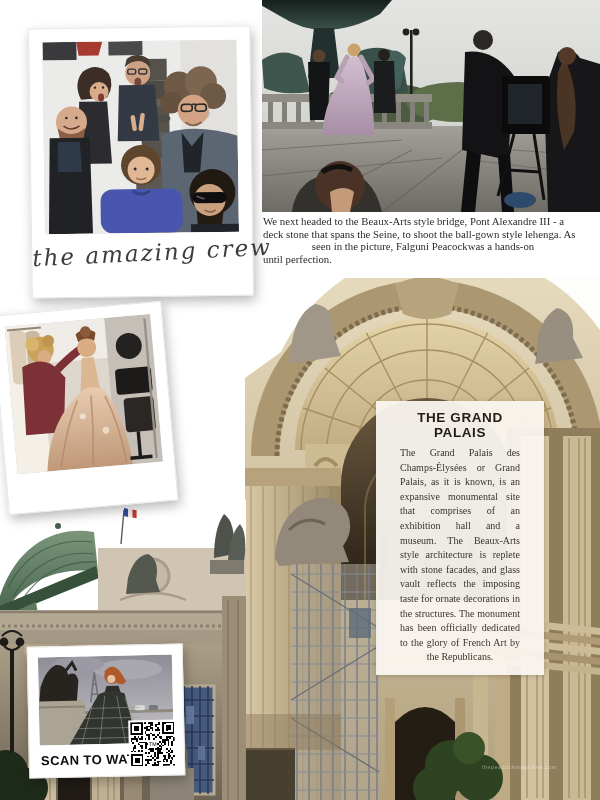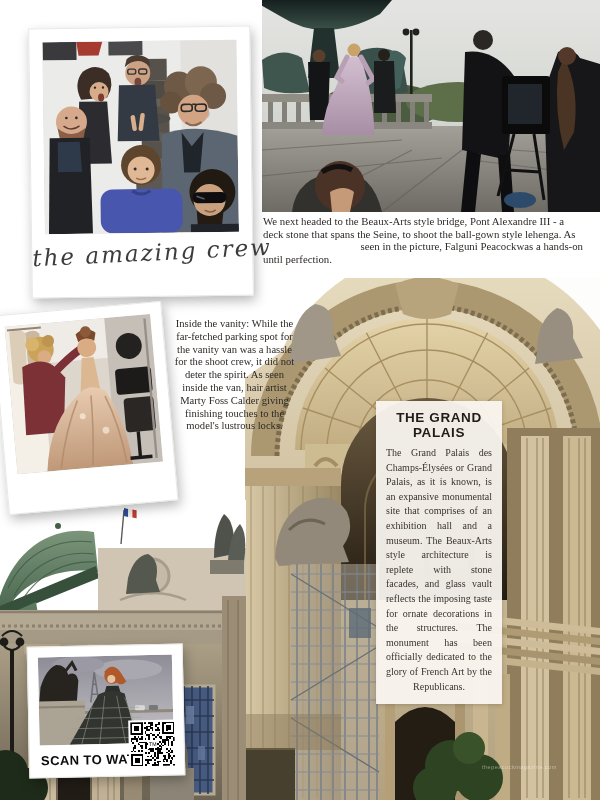--- a/index.html
+++ b/index.html
@@ -28,27 +28,27 @@
   #polaroid-scan{left:28px;top:645px;width:154px;height:130px;transform:rotate(-1.2deg);}
   #polaroid-scan .ph{left:10px;top:10px;width:134px;height:88px;}
   .scan-label{position:absolute;left:11px;bottom:9px;font-family:"Liberation Sans",sans-serif;
       font-weight:800;font-size:13px;letter-spacing:.4px;color:#0c0c0c;white-space:nowrap;}
   .qr{position:absolute;right:7px;bottom:7px;width:48px;height:48px;background:#fff;
       padding:2px;box-sizing:border-box;}
 
   
   #bridge-caption{left:263px;top:215px;width:334px;font-size:10.8px;line-height:12.6px;
       color:#2e2a27;}
-  #bridge-caption .l3{display:flex;justify-content:flex-end;padding-right:14px;}
+  #bridge-caption .l3{display:flex;justify-content:center;padding-right:14px;}
   #vanity-caption{left:174px;top:318px;width:121px;text-align:center;font-size:10.6px;
       line-height:12.8px;color:#2e2a27;}
 
   
-  #info-box{left:376px;top:401px;width:126px;background:rgba(250,247,241,.94);
-      padding:9px 10px 10px;box-sizing:border-box;box-shadow:0 1px 4px rgba(60,50,30,.25);}
+  #info-box{left:376px;top:401px;width:168px;background:rgba(250,247,241,.94);
+      padding:9px 24px 10px;box-sizing:border-box;box-shadow:0 1px 4px rgba(60,50,30,.25);}
   #info-box h2{margin:0 0 6px;font-family:"Liberation Sans",sans-serif;font-size:13.5px;
       font-weight:800;letter-spacing:.6px;text-align:center;color:#221b16;}
   #info-box p{margin:0;font-size:10px;line-height:14.6px;text-align:justify;
       text-align-last:center;color:#3a332e;}
 
   
   #watermark{left:482px;top:764px;font-family:"Liberation Sans",sans-serif;font-size:5.5px;
       letter-spacing:.5px;color:rgba(255,255,255,.45);}
 </style>
 </head>
@@ -456,21 +456,20 @@
 
         <circle cx="122" cy="30" r="13" fill="#242220"></circle>
         <rect x="106" y="52" width="36" height="26" rx="4" fill="#1d1b1a"></rect>
         <rect x="112" y="82" width="30" height="34" rx="4" fill="#2a2725"></rect>
         <path d="M124 116 v26 M114 142 h22" stroke="#1d1b1a" stroke-width="3.4"></path>
         <path d="M140 4 v140" stroke="#97908a" stroke-width="2.4"></path>
       </svg>
     </div>
   </div>
 
-  <div class="abs" id="vanity-caption">Inside the vanity: While the far-fetched parking spot for the vanity van was a hassle for the shoot crew, it did not deter the spirit. As seen inside the van, hair artist Marty Foss Calder giving finishing touches to the model's lustrous locks.</div>
 
   <div class="abs" id="info-box">
     <h2>THE GRAND PALAIS</h2>
     <p>The Grand Palais des Champs-Élysées or Grand Palais, as it is known, is an expansive monumental site that comprises of an exhibition hall and a museum. The Beaux-Arts style architecture is replete with stone facades, and glass vault reflects the imposing taste for ornate decorations in the structures. The monument has been officially dedicated to the glory of French Art by the Republicans.</p>
   </div>
 
   <div class="polaroid" id="polaroid-scan">
     <div class="ph">
       <svg width="134" height="88" viewBox="0 0 134 88">
         <defs>

